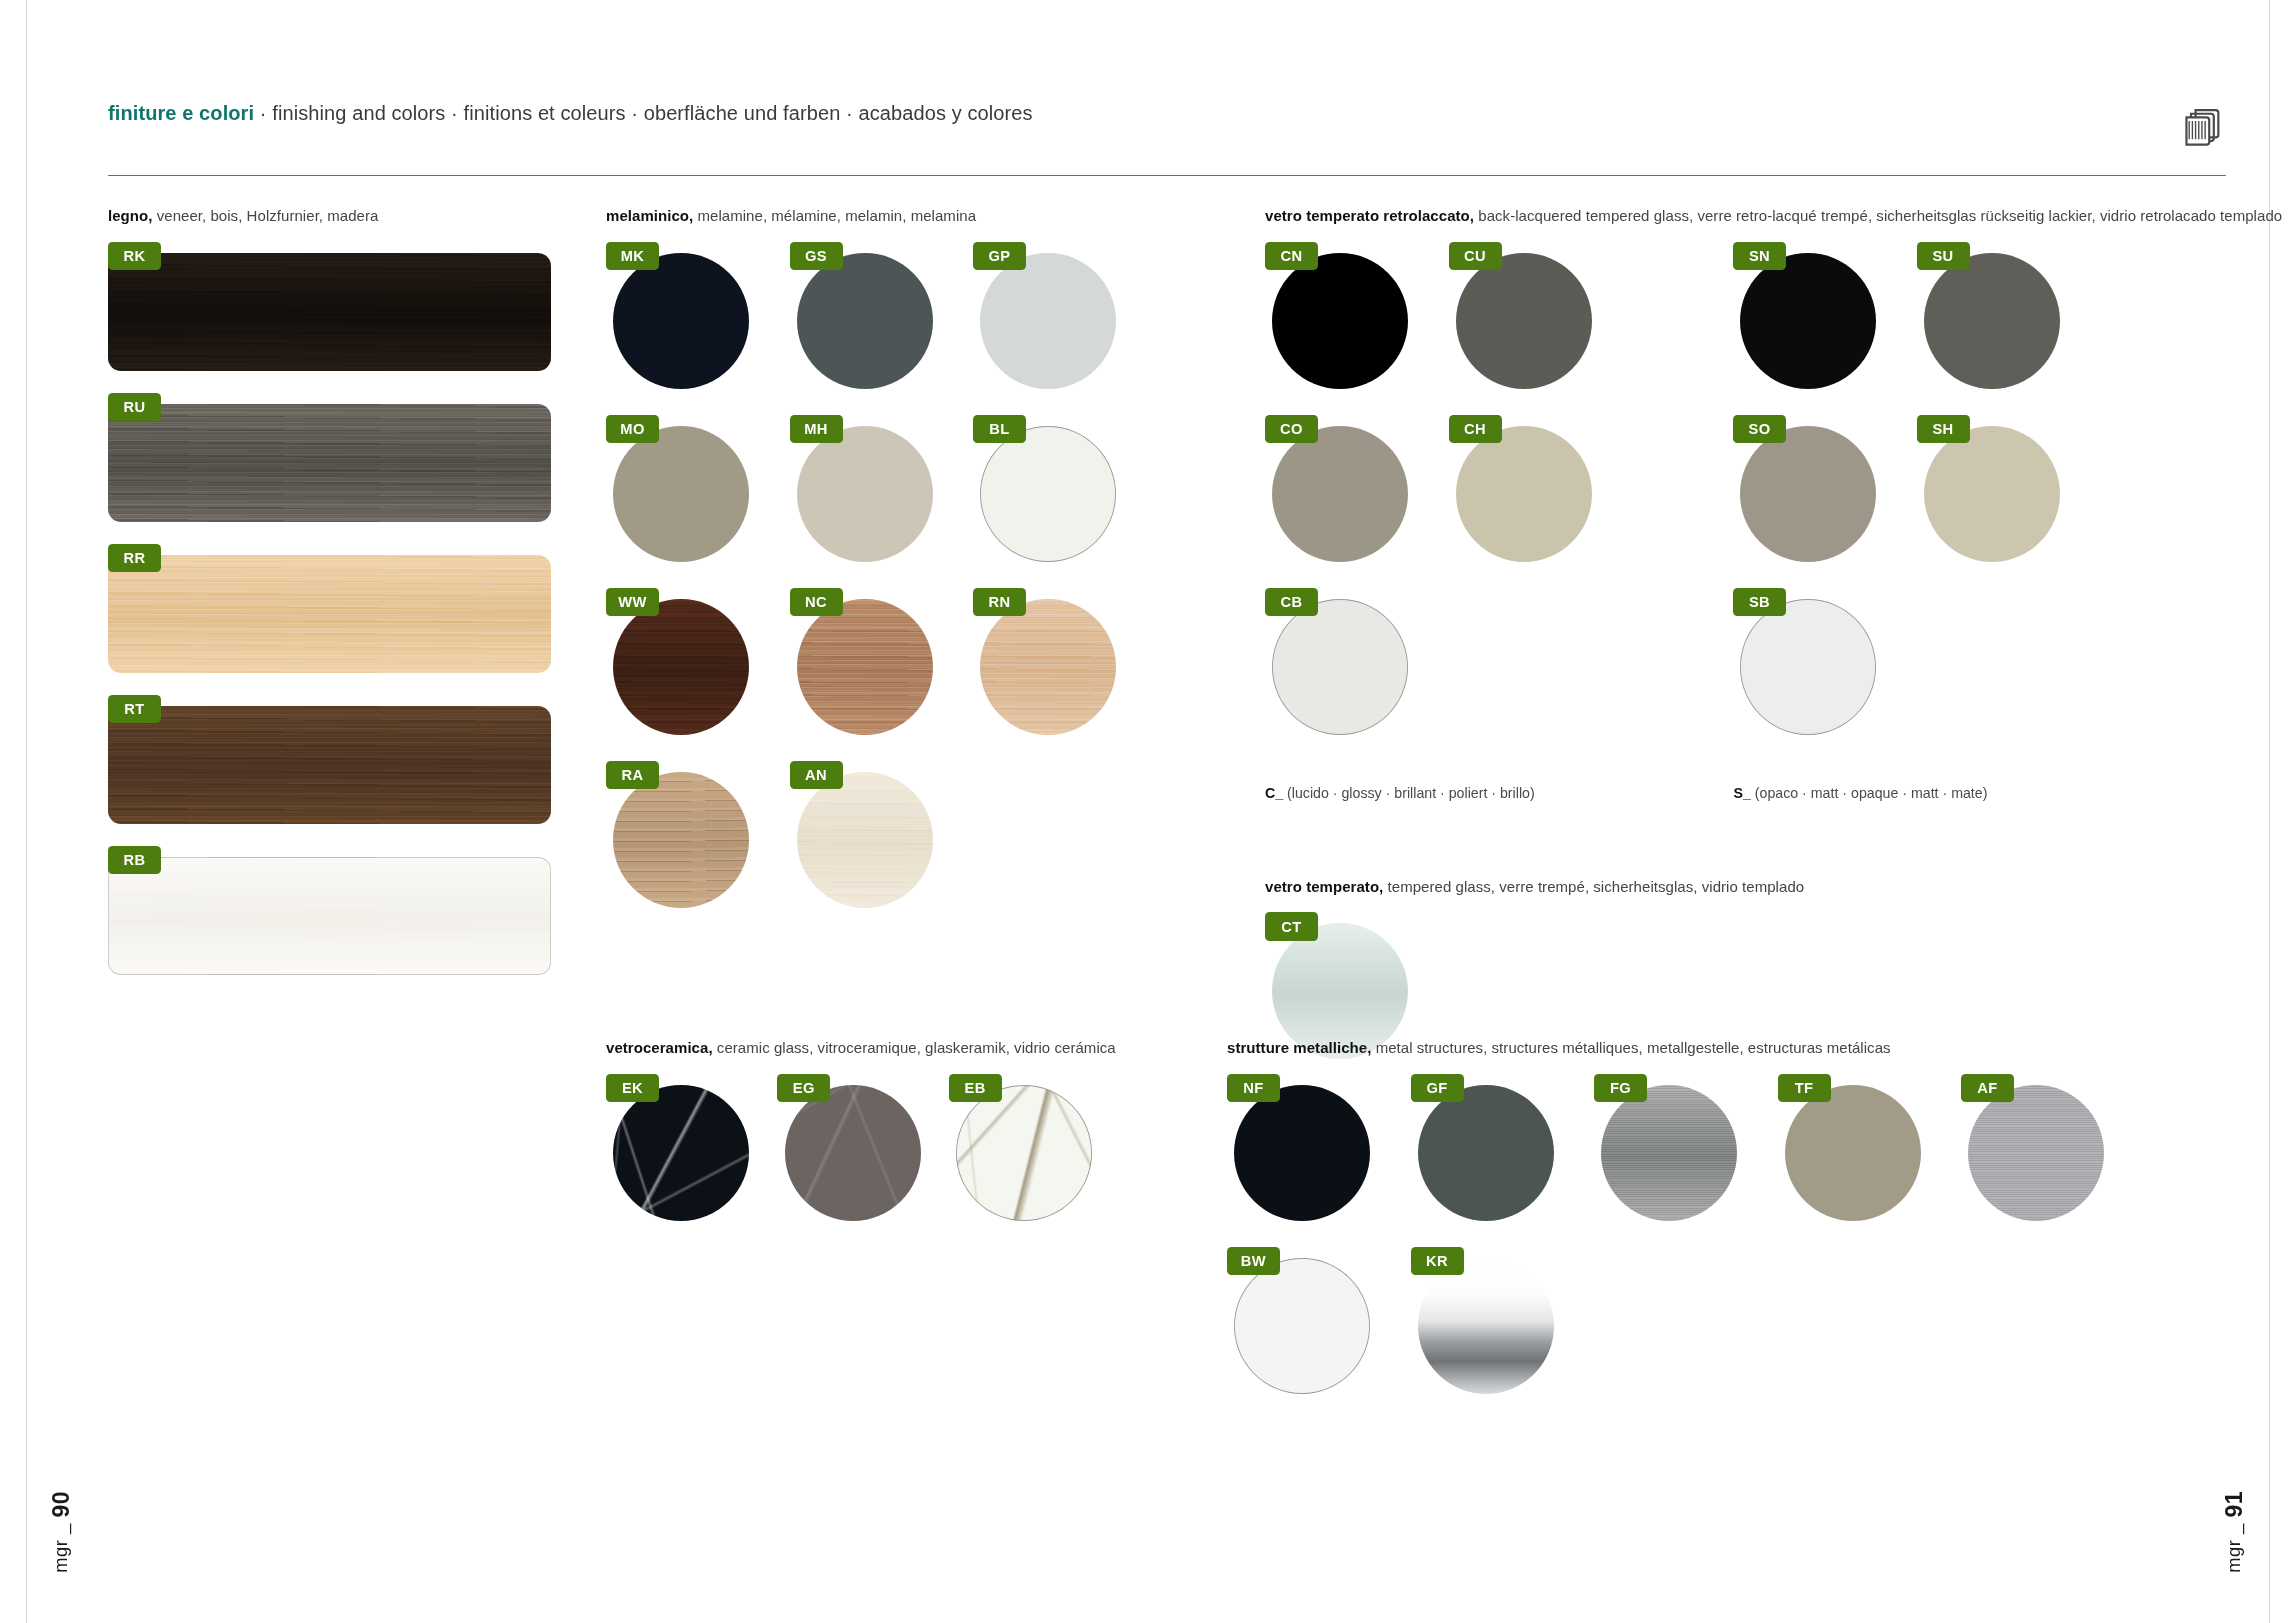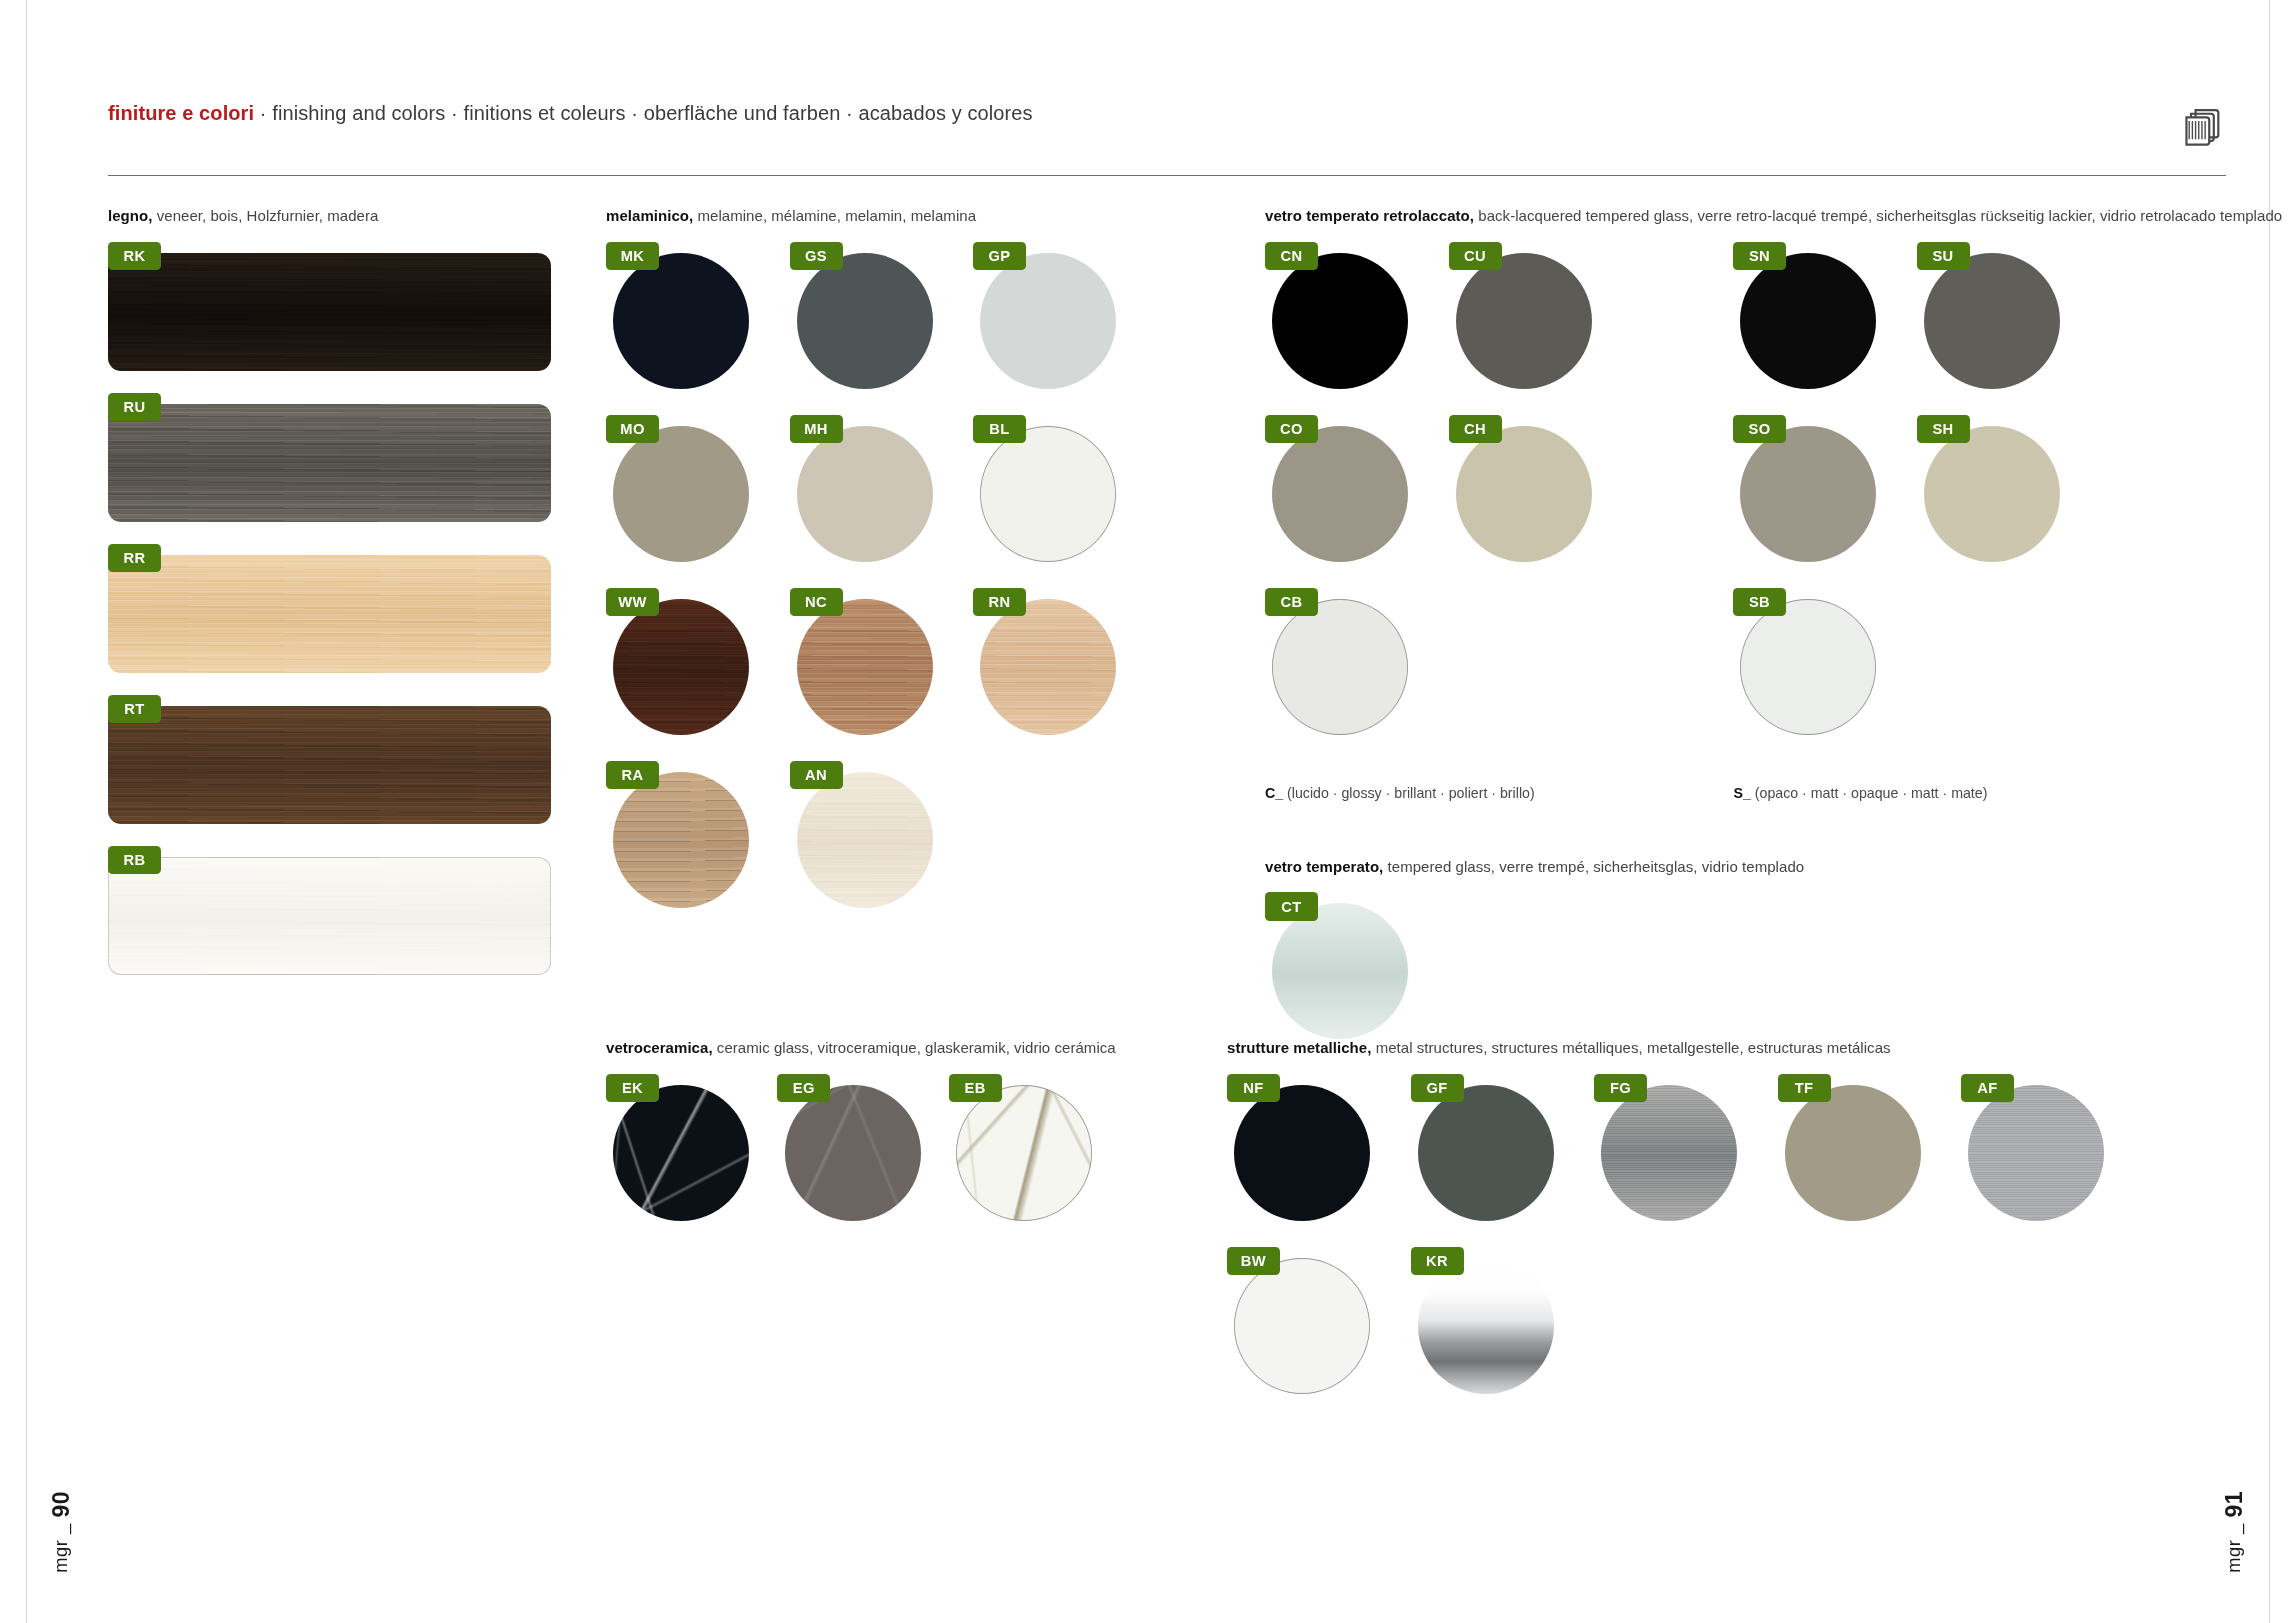--- a/index.html
+++ b/index.html
@@ -17,21 +17,21 @@
   
   .page-edge-left, .page-edge-right {
     position:absolute; top:0; bottom:0; width:0.9px; background:#d8d8d8;
   }
   .page-edge-left  { left:26px; }
   .page-edge-right { right:26px; }
 
   
   .header { position:absolute; left:108px; top:99px; width:2085px; }
   .header-title { font-size:20px; line-height:28.5px; color:#3b3b3b; font-weight:400; letter-spacing:0.1px; }
-  .header-title b { font-weight:700; color:#b91c1c; }
+  .header-title b { font-weight:700; color:#0f766e; }
   .header-rule {
     position:absolute; left:108px; top:175px; width:2118px; height:0.9px; background:#6d6d6d;
   }
 
   .book-icon { position:absolute; right:64px; top:101px; width:51px; height:51px; }
 
   
   .col { position:absolute; }
   .col-wood     { left:108px;  top:204px; width:459px; }
   .col-melamine { left:606px;  top:204px; width:514px; }
@@ -76,21 +76,21 @@
   
   .glass-groups { display:flex; }
   .glass-group { width:468px; }
   .glass-rows { display:flex; flex-wrap:wrap; width:468px; }
   .glass-rows .circ-wrap { margin-bottom:26px; }
 
   .legend-row { display:flex; margin-top:22px; }
   .legend { width:496px; font-size:14.2px; color:#4a4a4a; line-height:20px; }
   .legend b { font-weight:700; color:#111; }
 
-  .sub-block { margin-top:52px; }
+  .sub-block { margin-top:72px; }
 
   
   .col-ceramic { left:606px;  top:1036px; width:514px; }
   .col-metal   { left:1227px; top:1036px; width:973px; }
   .metal-rows  { display:flex; flex-wrap:wrap; width:973px; }
   .metal-rows .circ-wrap { margin-bottom:26px; }
 
   
   .folio {
     position:absolute; bottom:51px;

